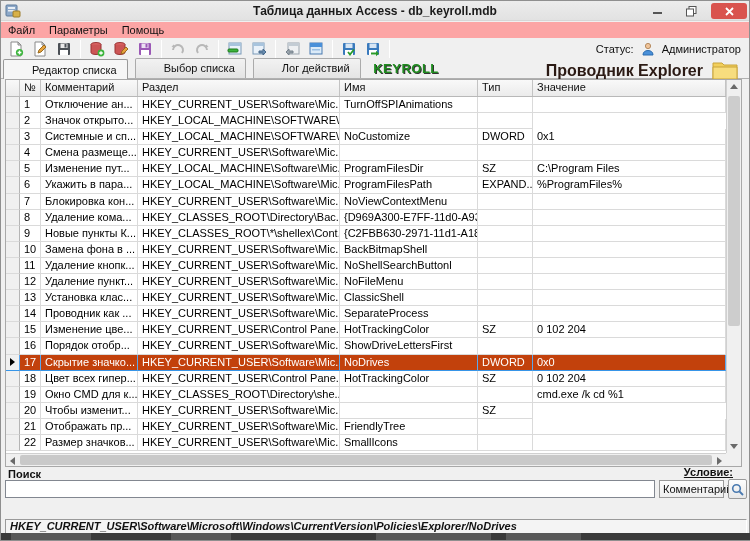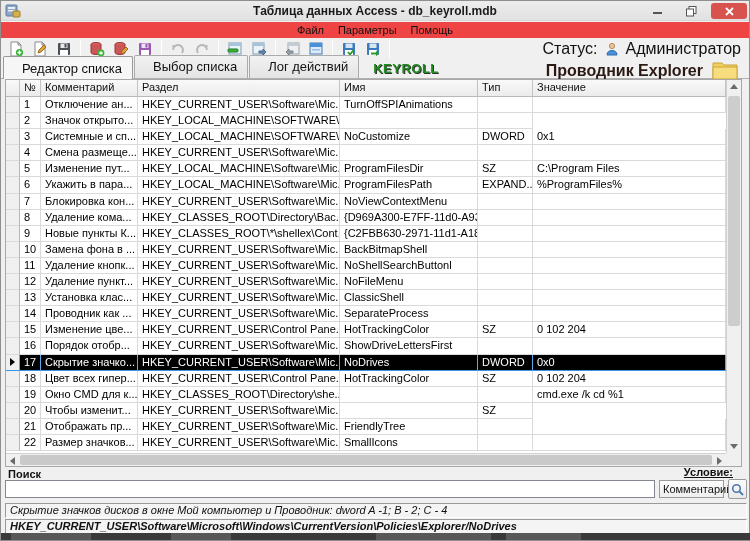--- a/index.html
+++ b/index.html
@@ -12,52 +12,52 @@
   .titlebar { position:absolute; left:0; top:0; right:0; height:20px; background:linear-gradient(#ececec,#e2e2e2);
               display:flex; align-items:center; border-bottom:1px solid #d6d6d6; }
   .app-icon { width:16px; height:16px; margin-left:4px; }
   .title { position:absolute; left:0; right:0; text-align:center; font-size:12px; font-weight:bold; color:#1a1a1a; }
   .winbtns { position:absolute; right:2px; top:0; height:20px; display:flex; align-items:center; gap:4px; }
   .wbtn { width:30px; height:16px; display:flex; align-items:center; justify-content:center; color:#444; font-size:11px; }
   .wbtn svg { display:block; }
   .close-btn { width:36px; height:16px; background:#d9534e; border-radius:3px; display:flex; align-items:center; justify-content:center; }
 
   
-  .menubar { position:absolute; left:0; top:21px; right:0; height:16px; display:flex; align-items:center; background:#ef4444;justify-content:center; }
+  .menubar { position:absolute; left:0; top:21px; right:0; height:16px; display:flex; align-items:center; background:#fca5a5; }
   .menu-item { padding:1px 7px; font-size:11px; color:#111; }
 
   
   .toolbar { position:absolute; left:0; top:37px; right:0; height:21px; display:flex; align-items:center; background:#f0f0f0; padding-left:3px; }
   .tbtn { width:24px; height:20px; display:flex; align-items:center; justify-content:center; }
   .tsep { width:1px; height:18px; background:#c8c8c8; margin:0 4px; border-right:1px solid #fff; }
-  .status-area { position:absolute; right:8px; top:37px; height:21px; display:flex; align-items:center; gap:7px; font-size:16px; color:#111; }
+  .status-area { position:absolute; right:8px; top:37px; height:21px; display:flex; align-items:center; gap:7px; font-size:11px; color:#111; }
 
   
   .tabstrip { position:absolute; left:0; top:58px; right:0; height:20px; border-bottom:1px solid #b0b0b0; }
   .tabs { position:absolute; left:2px; bottom:0; display:flex; }
-  .tab { font-size:13px; padding:3px 10px 3px 18px; border:1px solid #ababab; border-bottom:none;
-         background:linear-gradient(#f2f2f2,#e4e4e4); margin-right:1px; border-radius:2px 2px 0 0; color:#111; }
+  .tab { font-size:11px; padding:3px 10px 3px 28px; border:1px solid #ababab; border-bottom:none;
+         background:linear-gradient(#f2f2f2,#e4e4e4); margin-right:7px; border-radius:2px 2px 0 0; color:#111; }
   .tab.active { background:#f6f6f6; padding-top:4px; position:relative; top:1px; border-color:#999; }
   .brand-logo { position:absolute; left:360px; top:2px; width:90px; text-align:center; font-size:13px; font-weight:bold;
                 color:#1f8c1f; text-shadow:1px 1px 0 #333; letter-spacing:.5px; }
   .panel-title { position:absolute; right:46px; top:3px; font-size:16px; font-weight:bold; color:#2b1a14; }
   .folder-icon { position:absolute; right:10px; top:0px; }
 
   
   .tablebox { position:absolute; left:4px; top:78px; width:737px; height:388px; background:#fff;
               display:grid; grid-template-columns:1fr 15px; grid-template-rows:1fr 13px; border:1px solid #a8a8a8; }
   .grid-area { overflow:hidden; background:#fff; }
   .thead, .trow { display:grid; grid-template-columns:14px 21px 97px 202px 138px 55px 1fr; }
   .thead { height:17px; background:linear-gradient(#f9f9f9,#ebebeb); border-bottom:1px solid #b8b8b8; }
   .hcell { font-size:11px; color:#111; padding:1px 4px; border-right:1px solid #c3c3c3; white-space:nowrap; overflow:hidden; }
   .trow { height:16.1px; }
   .tcell { font-size:11px; color:#000; padding:0 4px; border-right:1px solid #dadada; border-bottom:1px solid #dadada;
            white-space:nowrap; overflow:hidden; line-height:15px; }
   .tcell.c0 { background:#f0f0f0; border-right:1px solid #b5b5b5; padding:0; display:flex; align-items:center; justify-content:center; }
-  .trow.sel .tcell { background:#000000; color:#fff; border-right-color:#5ba8ee; border-bottom-color:#3795e8; }
+  .trow.sel .tcell { background:#c2410c; color:#fff; border-right-color:#5ba8ee; border-bottom-color:#3795e8; }
   .trow.sel .tcell.c0 { background:#f0f0f0; }
   .sel-arrow { width:0; height:0; border-left:5px solid #000; border-top:4px solid transparent; border-bottom:4px solid transparent; }
 
   
   .vscroll { background:#f0f0f0; border-left:1px solid #d0d0d0; position:relative; }
   .vthumb { position:absolute; left:1px; right:1px; top:16px; height:230px; background:#cdcdcd; border-radius:2px; }
   .hscroll { background:#f0f0f0; border-top:1px solid #d0d0d0; position:relative; grid-column:1; }
   .hthumb { position:absolute; top:1px; bottom:1px; left:14px; right:14px; background:#c9c9c9; border-radius:2px; }
   .sb-btn { position:absolute; width:13px; height:13px; display:flex; align-items:center; justify-content:center; }
   .tri-up { width:0;height:0;border-left:4px solid transparent;border-right:4px solid transparent;border-bottom:5px solid #6a6a6a; }
@@ -502,21 +502,20 @@
     <span>Комментарий</span>
     <span class="dd-arrow"></span>
   </div>
   <div class="search-btn">
     <svg width="13" height="13" viewBox="0 0 13 13">
         <circle cx="5.5" cy="5.5" r="3.8" fill="none" stroke="#4a7ab0" stroke-width="1.6"></circle>
         <path d="M8.5 8.5l3.5 3.5" stroke="#4a7ab0" stroke-width="1.8"></path>
       </svg>
   </div>
 
-  <div class="statusbox status1">Скрытие значков дисков в окне Мой компьютер и Проводник: dword A -1; B - 2; C - 4</div>
   <div class="statusbox status2">HKEY_CURRENT_USER\Software\Microsoft\Windows\CurrentVersion\Policies\Explorer/NoDrives</div>
 
   <div class="bottomstrip">
     <div class="bs-seg" style="width:80px;margin-left:10px;"></div>
     <div class="bs-seg" style="width:60px;margin-left:80px;"></div>
     <div class="bs-seg" style="width:115px;margin-left:145px;"></div>
     <div class="bs-seg" style="width:75px;margin-left:15px;"></div>
   </div>
 
 </div>

